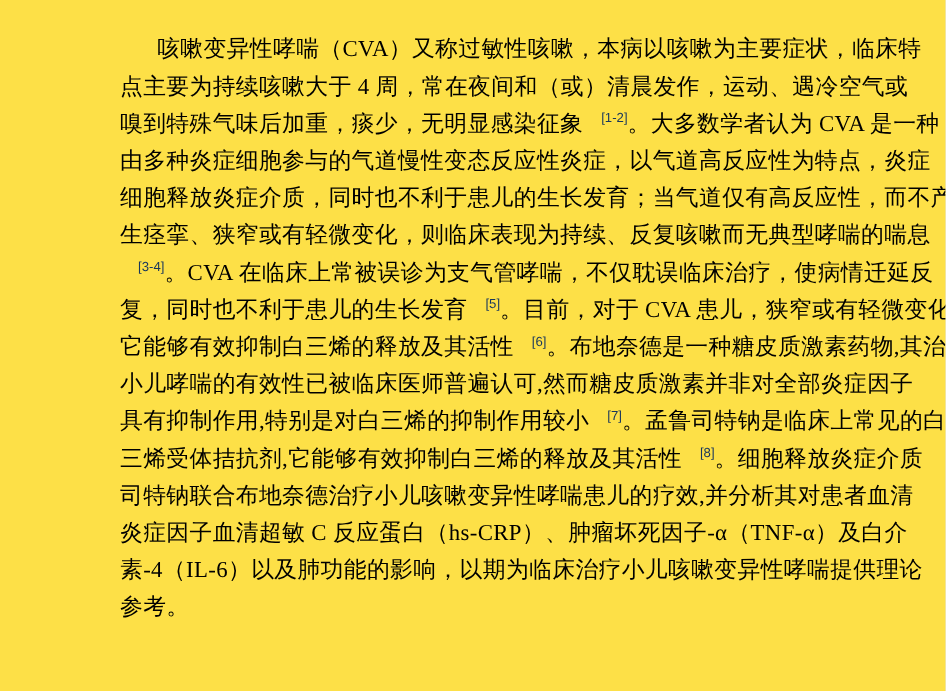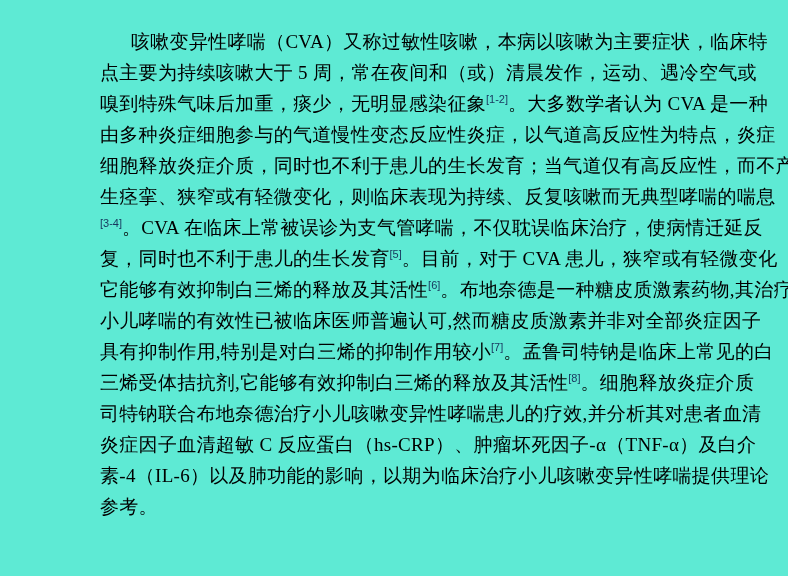--- a/index.html
+++ b/index.html
@@ -5,21 +5,21 @@
   html, body {
     margin: 0;
     padding: 0;
     background: #e8e8e8;
   }
   .page {
     position: relative;
     width: 788px;
     height: 576px;
     margin: 0 auto;
-    background: #5eead4;
+    background: #fde047;
     overflow: hidden;
     font-family: "Liberation Serif", "DejaVu Serif", serif;
   }
   .doc {
     position: absolute;
     top: 26px;
     left: 100px;
     width: 652px;
     color: #000000;
     font-size: 19px;
@@ -32,29 +32,30 @@
   .line.indent {
     padding-left: 31px;
   }
   .sup {
     font-size: 11px;
     vertical-align: super;
     line-height: 0;
     letter-spacing: 0;
     color: #17365d;
     font-family: "Liberation Sans", "DejaVu Sans", sans-serif;
+    margin-left: 15px;
   }
 </style>
 </head>
 <body>
 
 <div class="page">
   <div class="doc">
       <div class="line indent"><span>咳嗽变异性哮喘（CVA）又称过敏性咳嗽，本病以咳嗽为主要症状，临床特</span></div>
-      <div class="line"><span>点主要为持续咳嗽大于 5 周，常在夜间和（或）清晨发作，运动、遇冷空气或</span></div>
+      <div class="line"><span>点主要为持续咳嗽大于 4 周，常在夜间和（或）清晨发作，运动、遇冷空气或</span></div>
       <div class="line"><span>嗅到特殊气味后加重，痰少，无明显感染征象</span><span class="sup">[1-2]</span><span>。大多数学者认为 CVA 是一种</span></div>
       <div class="line"><span>由多种炎症细胞参与的气道慢性变态反应性炎症，以气道高反应性为特点，炎症</span></div>
       <div class="line"><span>细胞释放炎症介质，同时也不利于患儿的生长发育；当气道仅有高反应性，而不产</span></div>
       <div class="line"><span>生痉挛、狭窄或有轻微变化，则临床表现为持续、反复咳嗽而无典型哮喘的喘息</span></div>
       <div class="line"><span class="sup">[3-4]</span><span>。CVA 在临床上常被误诊为支气管哮喘，不仅耽误临床治疗，使病情迁延反</span></div>
       <div class="line"><span>复，同时也不利于患儿的生长发育</span><span class="sup">[5]</span><span>。目前，对于 CVA 患儿，狭窄或有轻微变化</span></div>
       <div class="line"><span>它能够有效抑制白三烯的释放及其活性</span><span class="sup">[6]</span><span>。布地奈德是一种糖皮质激素药物,其治疗</span></div>
       <div class="line"><span>小儿哮喘的有效性已被临床医师普遍认可,然而糖皮质激素并非对全部炎症因子</span></div>
       <div class="line"><span>具有抑制作用,特别是对白三烯的抑制作用较小</span><span class="sup">[7]</span><span>。孟鲁司特钠是临床上常见的白</span></div>
       <div class="line"><span>三烯受体拮抗剂,它能够有效抑制白三烯的释放及其活性</span><span class="sup">[8]</span><span>。细胞释放炎症介质</span></div>

